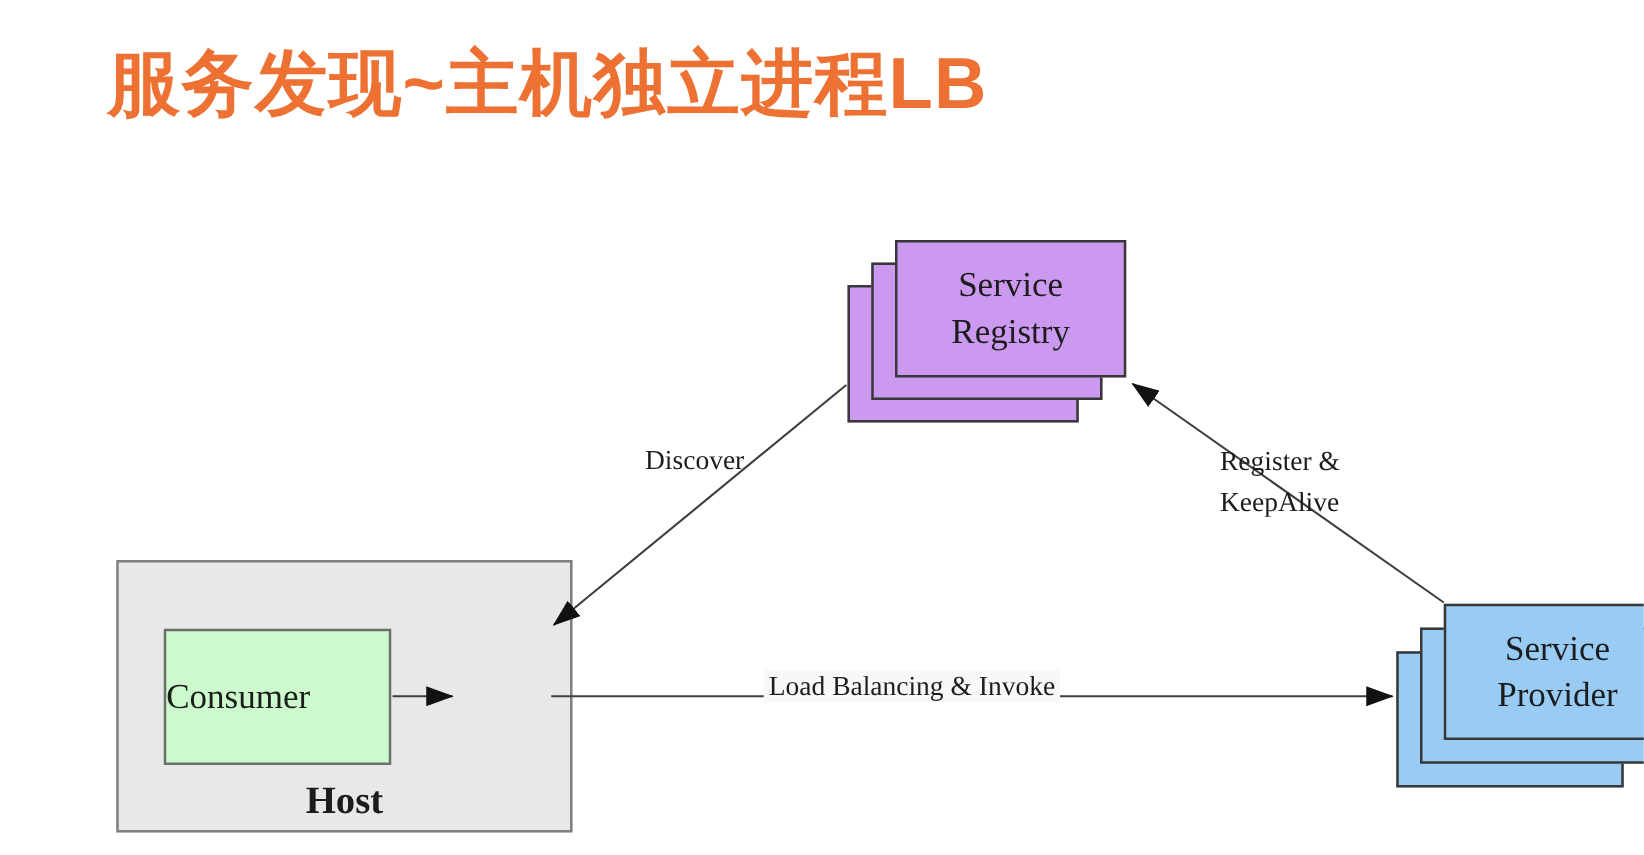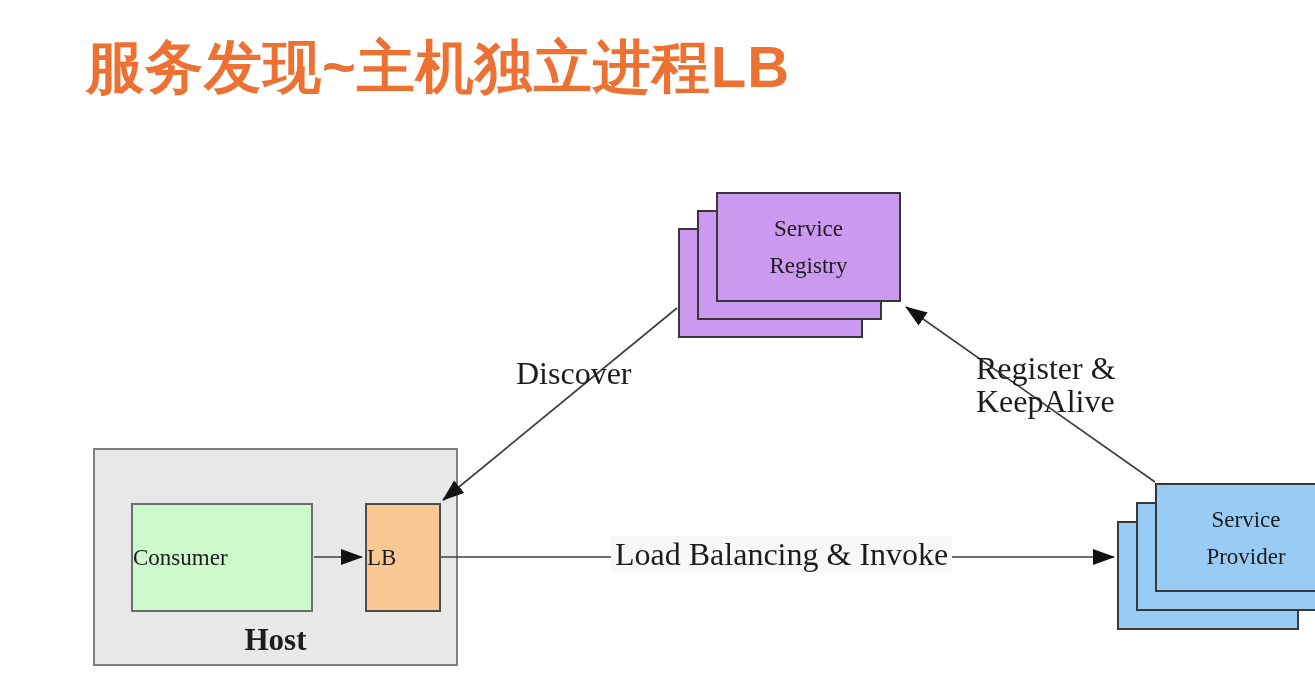--- a/index.html
+++ b/index.html
@@ -30,21 +30,21 @@
     white-space: nowrap;
   }
   
   .box {
     position: absolute;
     box-sizing: border-box;
     display: flex;
     align-items: center;
   }
   .node-label {
-    font-size: 23px;
+    font-size: 28px;
     line-height: 37px;
     color: #1c1c1c;
     text-align: center;
     white-space: pre-line;
   }
   
   .host-box {
     left: 45px; top: 448px;
     width: 365px; height: 218px;
     background: #E8E8E8;
@@ -99,21 +99,21 @@
     width: 1315px; height: 684px;
     pointer-events: none;
   }
   #arrows line {
     stroke: #3f3f3f;
     stroke-width: 1.7;
   }
   
   .edge-label {
     position: absolute;
-    font-size: 32px;
+    font-size: 22px;
     color: #1c1c1c;
     white-space: pre-line;
   }
   .discover-label { left: 468px; top: 355px; }
   .register-label { left: 928px; top: 352px; line-height: 33px; }
   .invoke-label {
     left: 563px; top: 536px;
     background: #f8f8f8;
     padding: 0 4px;
     white-space: nowrap;
@@ -126,23 +126,20 @@
 
   <div class="page-title">服务发现~主机独立进程LB</div>
 
   <div class="box host-box"></div>
   <div class="host-label">Host</div>
 
   <div class="box consumer-box">
     <span class="node-label">Consumer</span>
   </div>
 
-  <div class="box lb-box">
-    <span class="node-label">LB</span>
-  </div>
 
   <div class="stack-layer registry-layer registry-back"></div>
   <div class="stack-layer registry-layer registry-mid"></div>
   <div class="stack-layer registry-layer registry-front">
     <span class="node-label">Service
 Registry</span>
   </div>
 
   <div class="stack-layer provider-layer provider-back"></div>
   <div class="stack-layer provider-layer provider-mid"></div>

